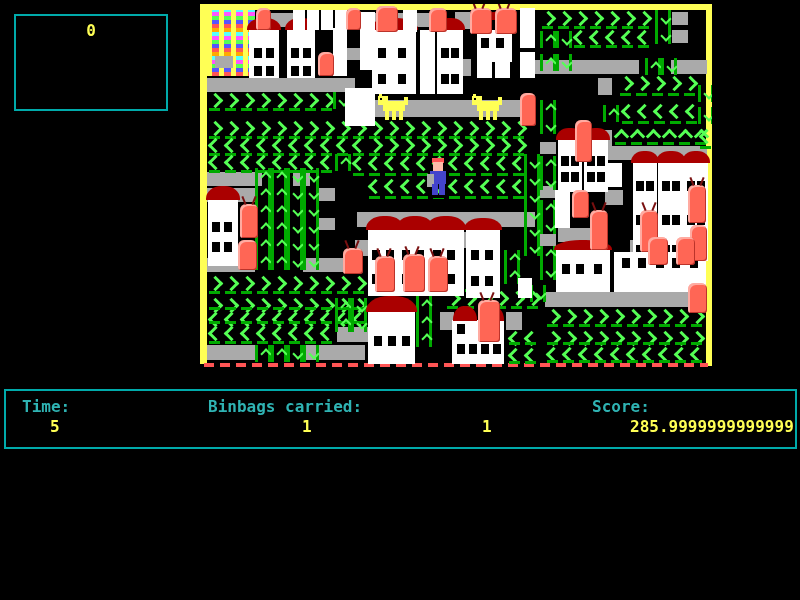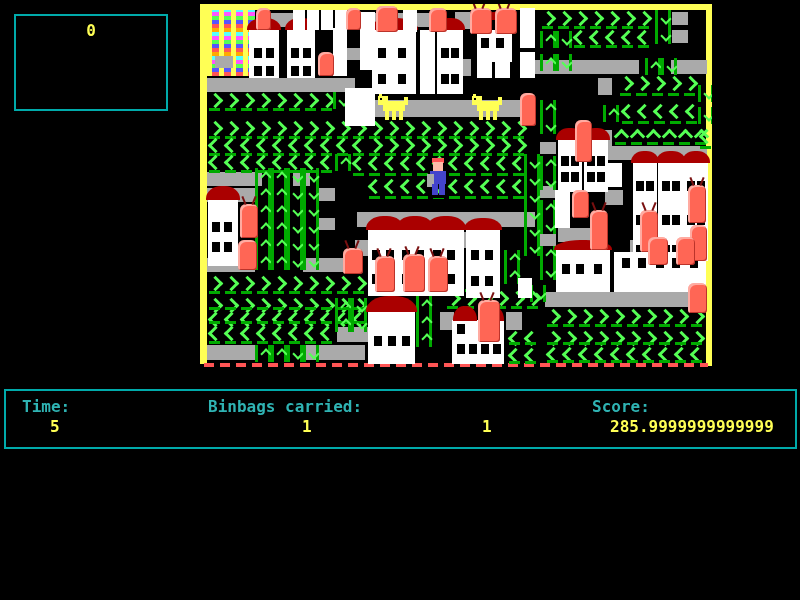--- a/index.html
+++ b/index.html
@@ -1347,16 +1347,16 @@
       </div>
     </div>
 
   <div id="statusbar">
     <span class="cyan" style="left:16px;top:6px">Time:</span>
     <span class="yel" style="left:44px;top:26px">5</span>
     <span class="cyan" style="left:202px;top:6px">Binbags carried:</span>
     <span class="yel" style="left:296px;top:26px">1</span>
     <span class="yel" style="left:476px;top:26px">1</span>
     <span class="cyan" style="left:586px;top:6px">Score:</span>
-    <span class="yel" style="left:604px;top:26px">285.9999999999999</span>
+    <span class="yel" style="left:624px;top:26px">285.9999999999999</span>
   </div>
 
 </div>
 
 </body></html>

